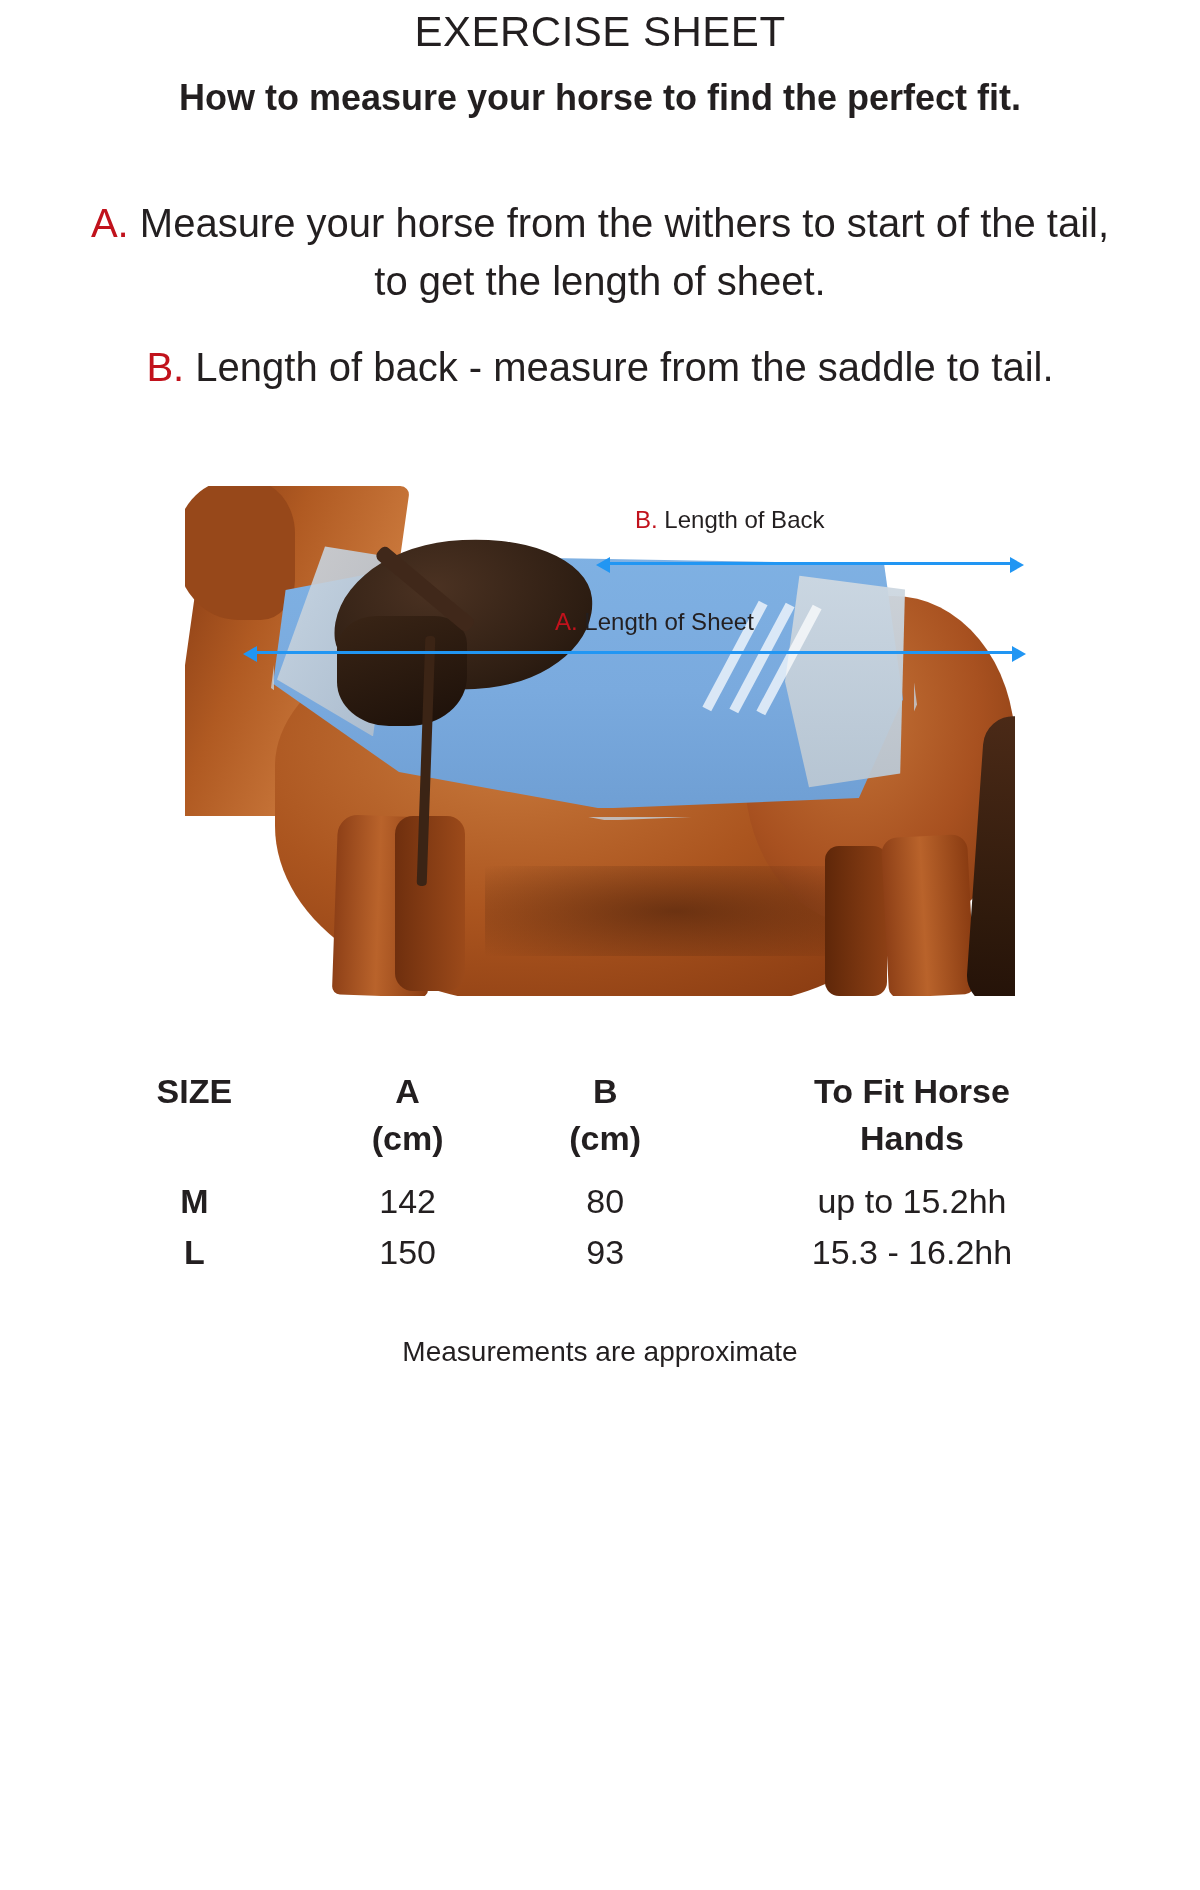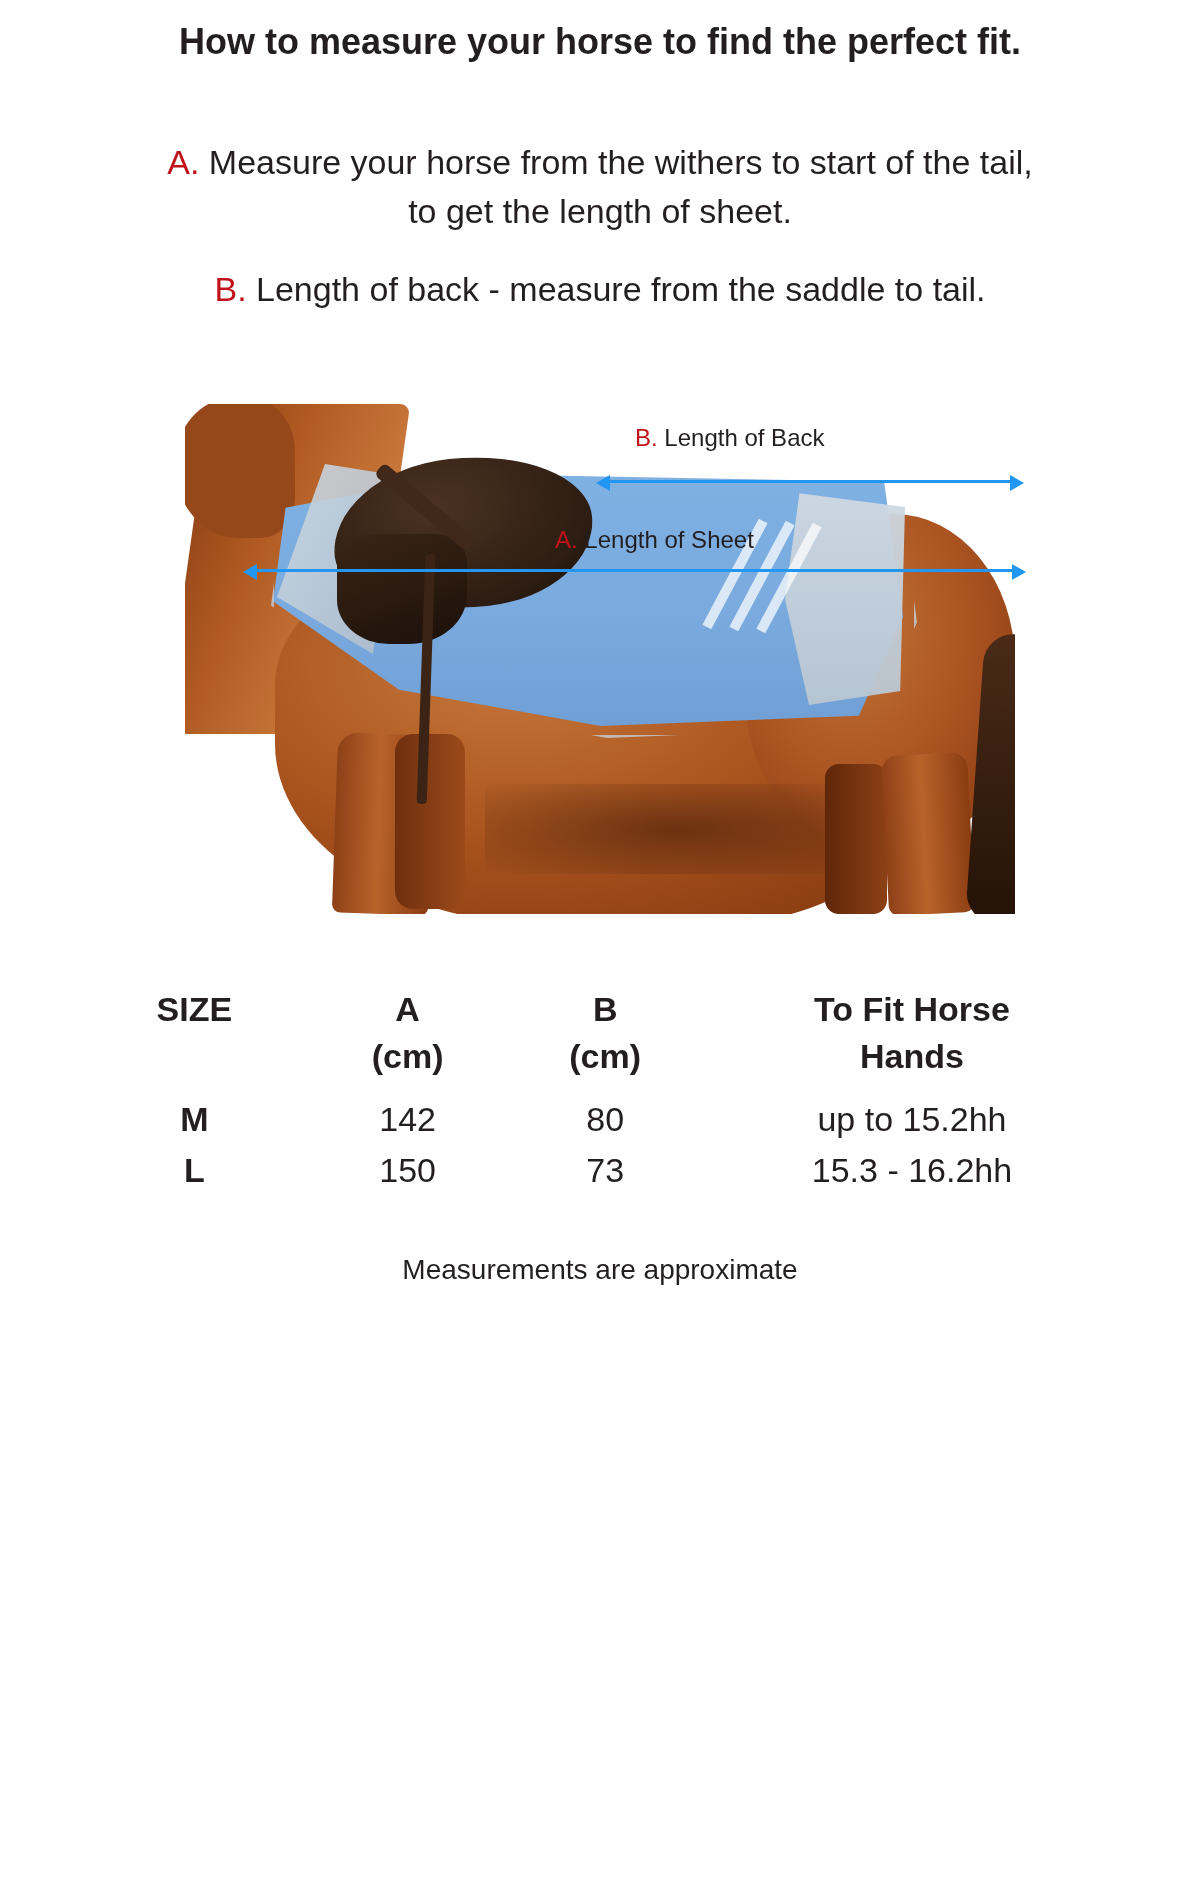--- a/index.html
+++ b/index.html
@@ -37,21 +37,21 @@
     font-size: 36px;
     font-weight: 700;
     margin: 20px 0 0 0;
     line-height: 1.2;
   }
 
   
   .instructions {
     margin-top: 75px;
     text-align: center;
-    font-size: 34px;
+    font-size: 40px;
     line-height: 1.45;
     padding: 0 40px;
   }
   .instr-line {
     display: block;
   }
   .letter {
     color: #c1121c;
   }
   .instr-b {
@@ -323,20 +323,21 @@
     margin-top: 58px;
     text-align: center;
     font-size: 28px;
   }
 </style>
 </head>
 <body>
 
 <div class="page">
 
+  <h1 class="title">EXERCISE SHEET</h1>
   <h2 class="subtitle">How to measure your horse to find the perfect fit.</h2>
 
   <div class="instructions">
     <div class="instr-line">
       <span class="letter">A.</span>
       <span>Measure your horse from the withers to start of the tail,</span>
     </div>
     <div class="instr-line">
       <span>to get the length of sheet.</span>
     </div>
@@ -415,21 +416,21 @@
         </tr>
         <tr>
           <td class="size-col">M</td>
           <td>142</td>
           <td>80</td>
           <td>up to 15.2hh</td>
         </tr>
         <tr>
           <td class="size-col">L</td>
           <td>150</td>
-          <td>73</td>
+          <td>93</td>
           <td>15.3 - 16.2hh</td>
         </tr>
       </tbody>
     </table>
   </div>
 
   <div class="footnote">Measurements are approximate</div>
 </div>
 
 </body></html>

